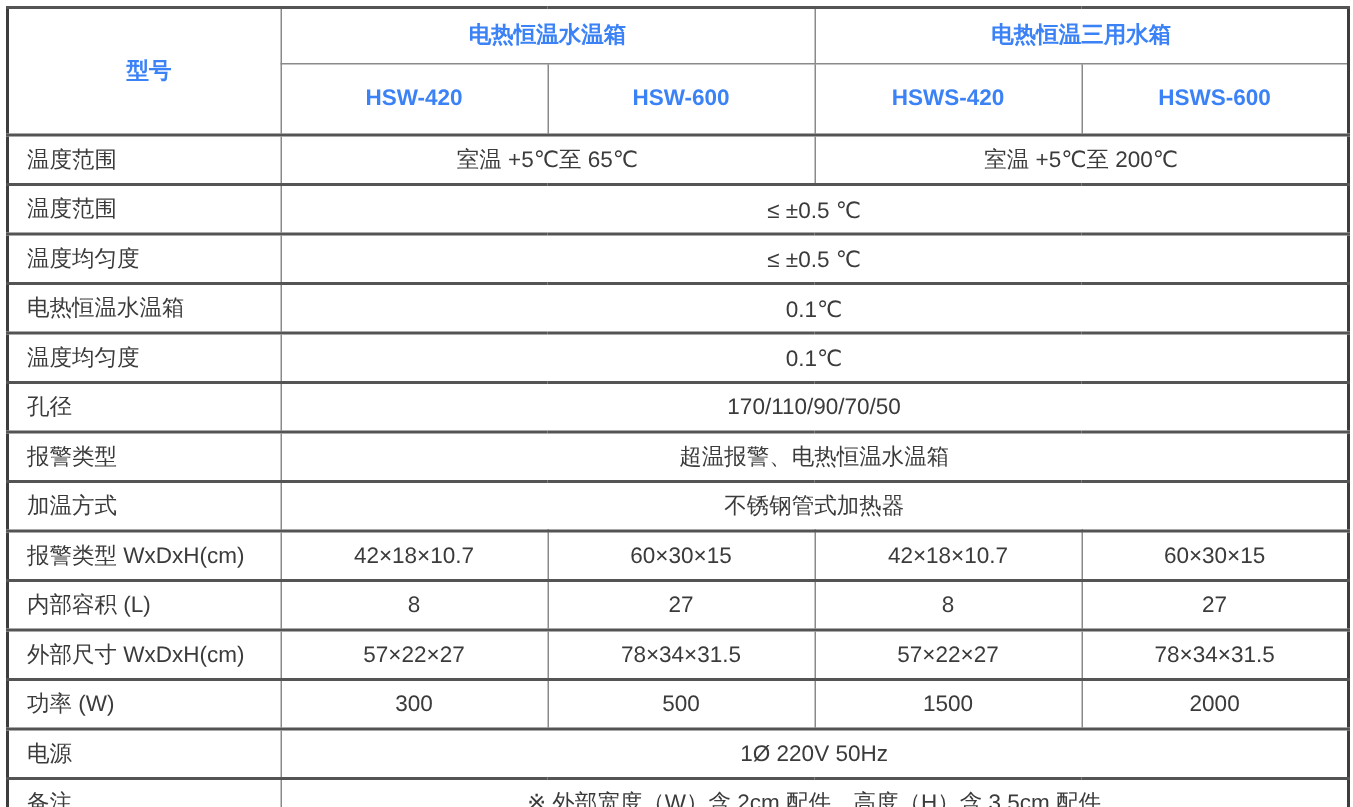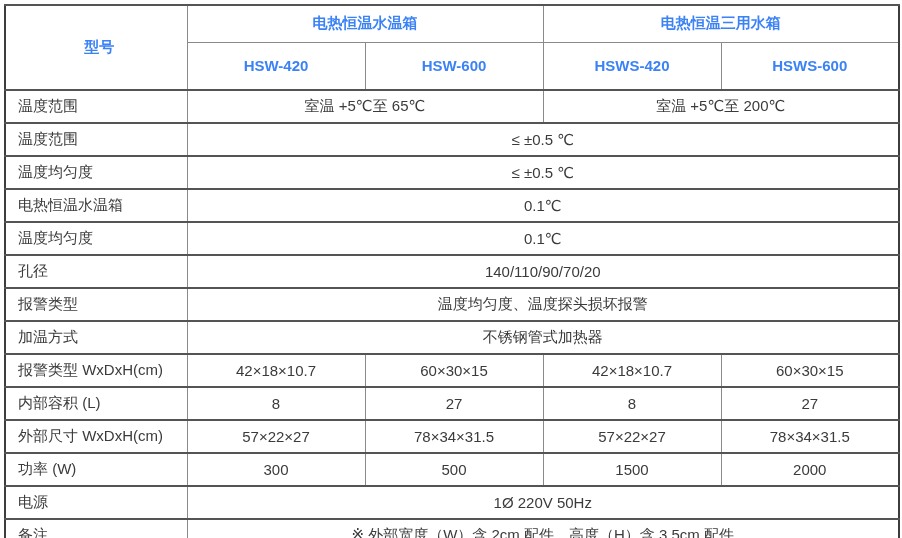--- a/index.html
+++ b/index.html
@@ -103,26 +103,26 @@
       <td colspan="4">0.1℃</td>
     </tr>
 
     <tr class="data-row">
       <td class="lbl">温度均匀度</td>
       <td colspan="4">0.1℃</td>
     </tr>
 
     <tr class="data-row">
       <td class="lbl">孔径</td>
-      <td colspan="4">140/110/90/70/20</td>
+      <td colspan="4">170/110/90/70/50</td>
     </tr>
 
     <tr class="data-row">
       <td class="lbl">报警类型</td>
-      <td colspan="4">温度均匀度、温度探头损坏报警</td>
+      <td colspan="4">超温报警、电热恒温水温箱</td>
     </tr>
 
     <tr class="data-row">
       <td class="lbl">加温方式</td>
       <td colspan="4">不锈钢管式加热器</td>
     </tr>
 
     <tr class="data-row">
       <td class="lbl">报警类型 WxDxH(cm)</td>
       <td>42×18×10.7</td>

